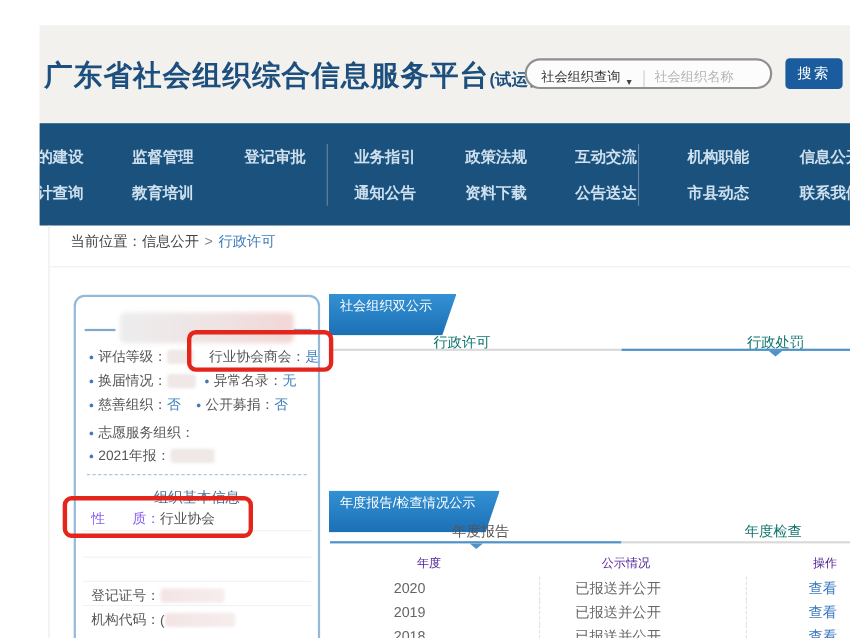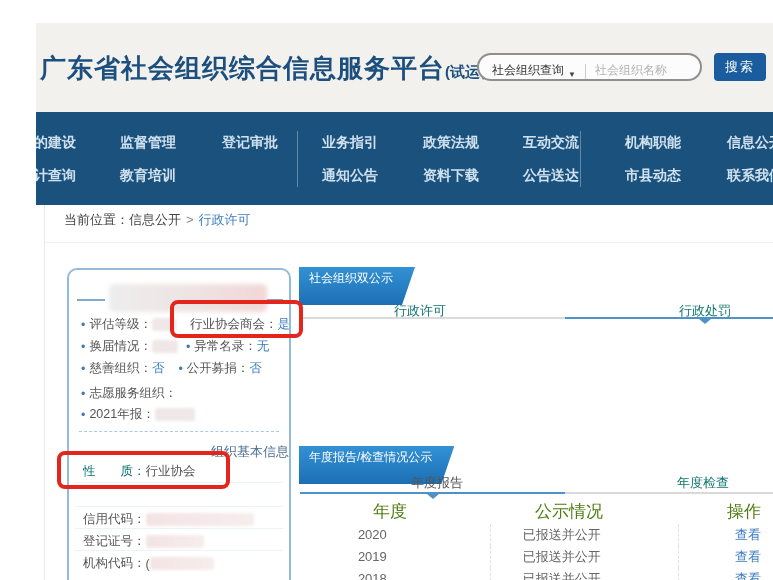--- a/index.html
+++ b/index.html
@@ -51,21 +51,21 @@
                 background:linear-gradient(90deg,#ededed 0%,#efe3e3 55%,#f2d7d7 100%); filter:blur(2px); }
   .brow { position:absolute; left:12px; font-size:12.5px; color:#555; display:flex;
           align-items:center; white-space:nowrap; }
   #brow-1 { top:46px; } #brow-2 { top:68px; } #brow-3 { top:90px; }
   #brow-4 { top:115px; } #brow-5 { top:136px; }
   .bullet { color:#4178b8; margin-right:4px; }
   .bval { color:#3f7dbd; }
   .gap8 { display:inline-block; width:8px; } .gap14 { display:inline-block; width:14px; }
   .blur-sm { display:inline-block; height:13px; border-radius:3px; background:#f0e7e7; filter:blur(1.5px); }
   #dashed-div { position:absolute; left:10px; right:10px; top:161px; border-top:1px dashed #a9c8de; }
-  #basic-title { position:absolute; left:0; right:0; top:173px; text-align:right;
+  #basic-title { position:absolute; left:0; right:0; top:173px; text-align:center;
                  color:#4a6e91; font-size:13px; }
   .irow { position:absolute; left:14px; right:8px; font-size:12.5px; color:#555;
           display:flex; align-items:center; white-space:nowrap; }
   #irow-1 { top:193px; } #irow-2 { top:218px; } #irow-3 { top:241px; }
   #irow-4 { top:263px; } #irow-5 { top:285px; }
   .isep { position:absolute; left:6px; right:6px; height:1px; background:#edf2f6; }
   #isep-1 { top:212px; } #isep-2 { top:236px; } #isep-3 { top:258px; } #isep-4 { top:280px; }
   .blur-val { display:inline-block; height:13px; border-radius:3px;
               background:linear-gradient(90deg,#f3e4e4,#f6eded); filter:blur(1.5px); }
 
@@ -90,21 +90,21 @@
   #tab-ndbg { left:411px; top:474px; color:#555; }
   #tab-ndjc { left:677px; top:474px; }
   #line2-blue { left:300px; top:492px; width:265px; height:2px; background:#4e92c8; }
   #line2-gray { left:565px; top:492px; width:208px; height:2px; background:#dadada; }
   .tab-caret { position:absolute; width:0; height:0; border-left:6px solid transparent;
                border-right:6px solid transparent; border-top:5px solid #4e92c8; }
   #caret1 { left:699px; top:319px; } #caret2 { left:427px; top:494px; }
 
   
   #annual-table { left:300px; top:500px; width:473px; }
-  .thead { display:flex; height:24px; line-height:24px; color:#4d7c0f; font-size:17px; }
+  .thead { display:flex; height:24px; line-height:24px; color:#4c1d95; font-size:11px; }
   .trow  { display:flex; height:22px; line-height:22px; color:#666; font-size:13px; }
   .c-year   { width:180px; text-align:center; }
   .c-status { width:178px; text-align:center; }
   .c-action { width:115px; text-align:right; padding-right:12px; }
   .trow .c-status, .trow .c-action { border-left:1px dashed #e0e0e0;margin-left:45px; }
 </style>
 </head>
 <body>
 
 <div class="abs" id="header-band"></div>
@@ -183,29 +183,25 @@
     <div class="brow" id="brow-5">
       <span class="bullet">•</span>
       <span>2021年报：</span>
       <span class="blur-sm" style="width:40px"></span>
     </div>
 
     <div id="dashed-div"></div>
     <div id="basic-title">组织基本信息</div>
 
     <div class="irow" id="irow-1">
-      <span style="color:#0f766e">性　　质：</span>
+      <span style="color:#8b5cf6">性　　质：</span>
       <span>行业协会</span>
     </div>
     <div class="isep" id="isep-1"></div>
     <div class="isep" id="isep-2"></div>
-    <div class="irow" id="irow-3">
-      <span>信用代码：</span>
-      <span class="blur-val" style="width:108px"></span>
-    </div>
     <div class="isep" id="isep-3"></div>
     <div class="irow" id="irow-4">
       <span>登记证号：</span>
       <span class="blur-val" style="width:58px"></span>
     </div>
     <div class="isep" id="isep-4"></div>
     <div class="irow" id="irow-5">
       <span>机构代码：</span>
       <span>(</span>
       <span class="blur-val" style="width:64px"></span>

